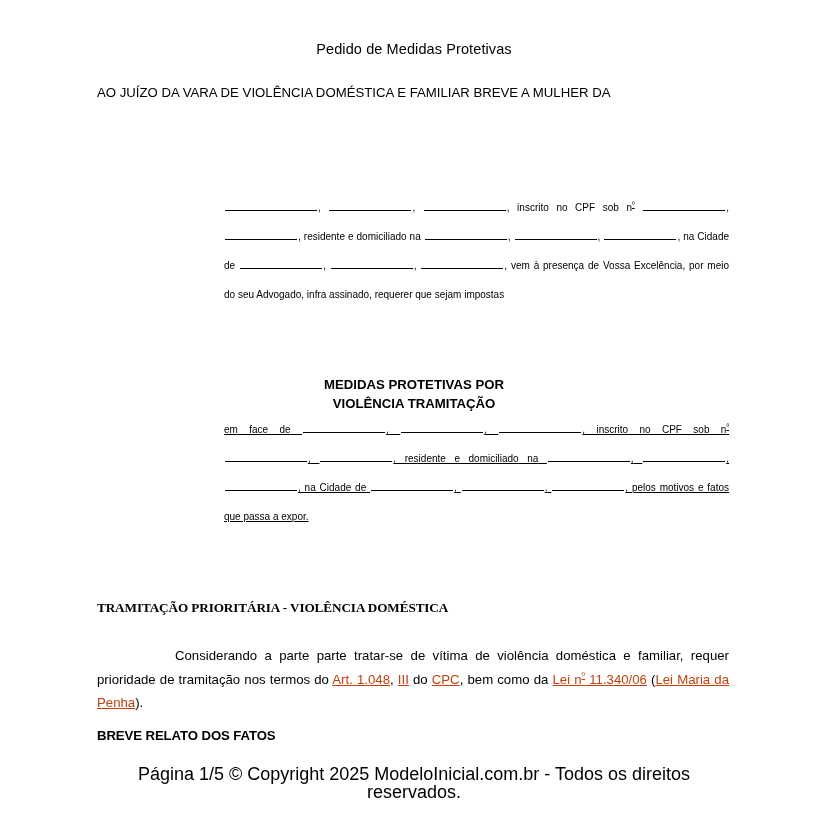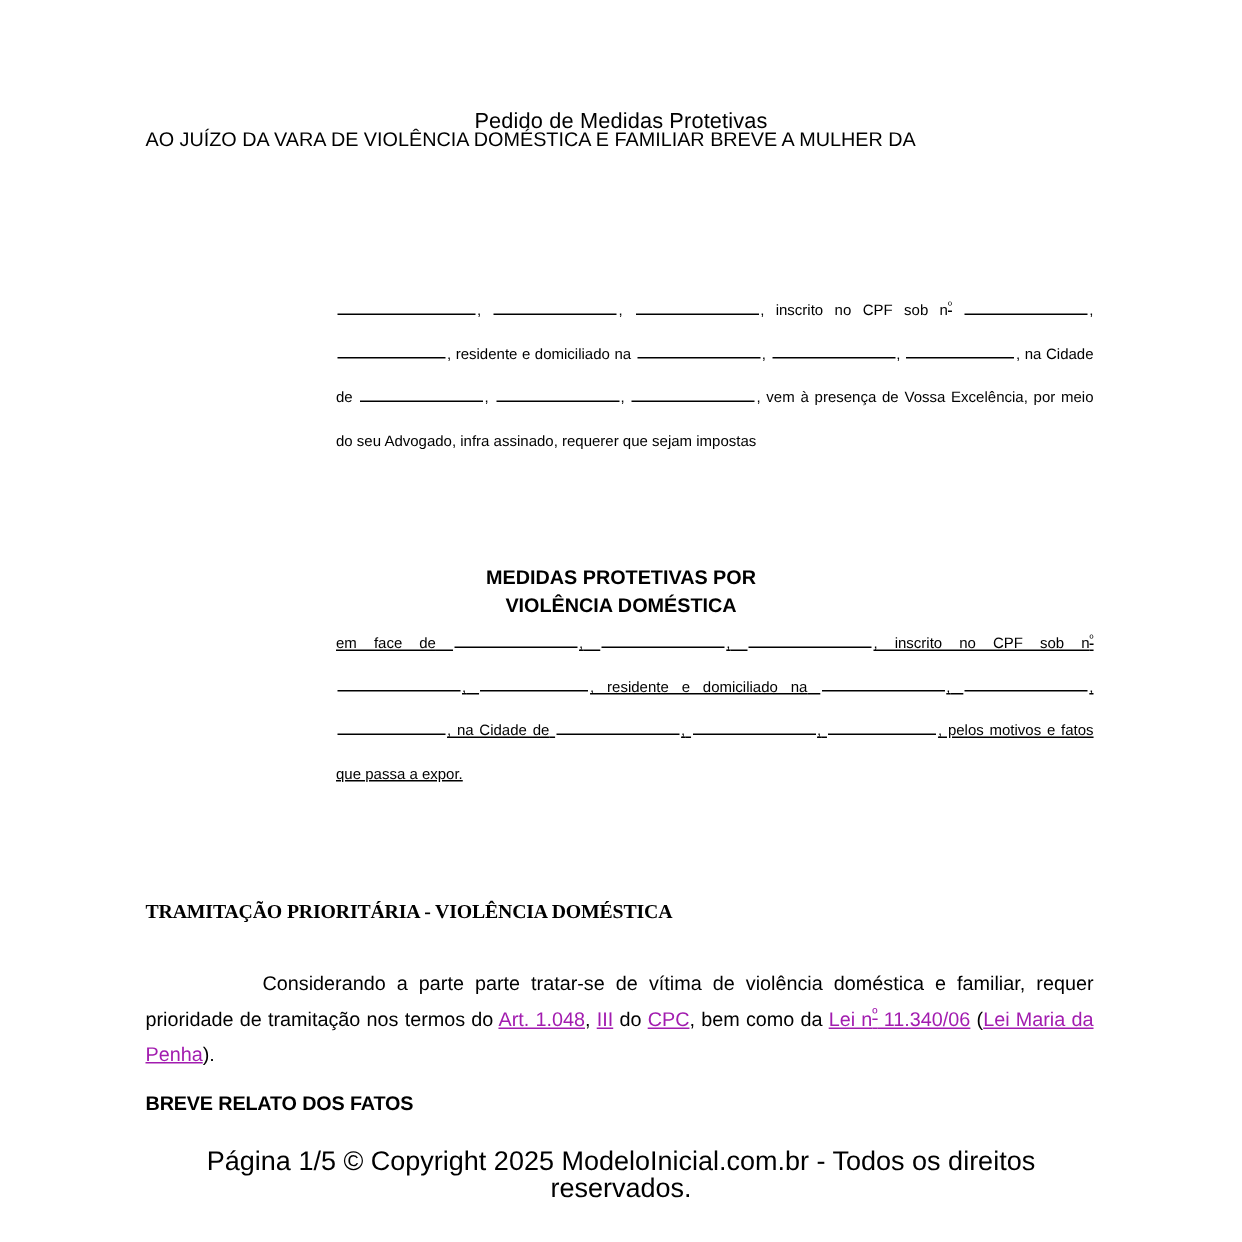--- a/index.html
+++ b/index.html
@@ -27,21 +27,20 @@
 
   .doc-title {
     position: absolute;
     left: 97px;
     top: 40px;
     width: 634px;
     text-align: center;
     font-size: 14.5px;
     line-height: 18px;
     letter-spacing: 0.1px;
-    margin-top: 32px;
   }
 
   .addressee {
     position: absolute;
     left: 97px;
     top: 79px;
     width: 632px;
     font-size: 13.2px;
     line-height: 28px;
     text-align: justify;
@@ -101,21 +100,21 @@
     width: 632px;
     font-size: 13.2px;
     line-height: 23.5px;
     text-align: justify;
     text-align-last: left;
     text-indent: 78px;
   }
   #considerando-para { top: 644px; }
 
   a.doclink {
-    color: #a21caf;
+    color: #c2410c;
     text-decoration: underline;
     cursor: pointer;
   }
 
   .footer {
     position: absolute;
     left: 97px;
     top: 765px;
     width: 634px;
     text-align: center;
@@ -150,21 +149,21 @@
     <span class="blank b-lg"></span><span>,</span>
     <span class="blank b-lg"></span><span>,</span>
     <span class="blank b-md"></span><span>, na Cidade de</span>
     <span class="blank b-lg"></span><span>,</span>
     <span class="blank b-lg"></span><span>,</span>
     <span class="blank b-lg"></span><span>, vem à presença de Vossa Excelência, por meio do seu Advogado, infra assinado, requerer que sejam impostas</span>
   </div>
 
   <div class="center-heading" id="medidas-heading">
     <div>MEDIDAS PROTETIVAS POR</div>
-    <div>VIOLÊNCIA DOMÉSTICA</div>
+    <div>VIOLÊNCIA TRAMITAÇÃO</div>
   </div>
 
   <div class="party-block" id="party-two">
     <span>em face de</span>
     <span class="blank b-lg"></span><span>,</span>
     <span class="blank b-lg"></span><span>,</span>
     <span class="blank b-lg"></span><span>, inscrito no CPF sob n</span><sup class="ord">º</sup>
     <span class="blank b-lg"></span><span>,</span>
     <span class="blank b-md"></span><span>, residente e domiciliado na</span>
     <span class="blank b-lg"></span><span>,</span>

